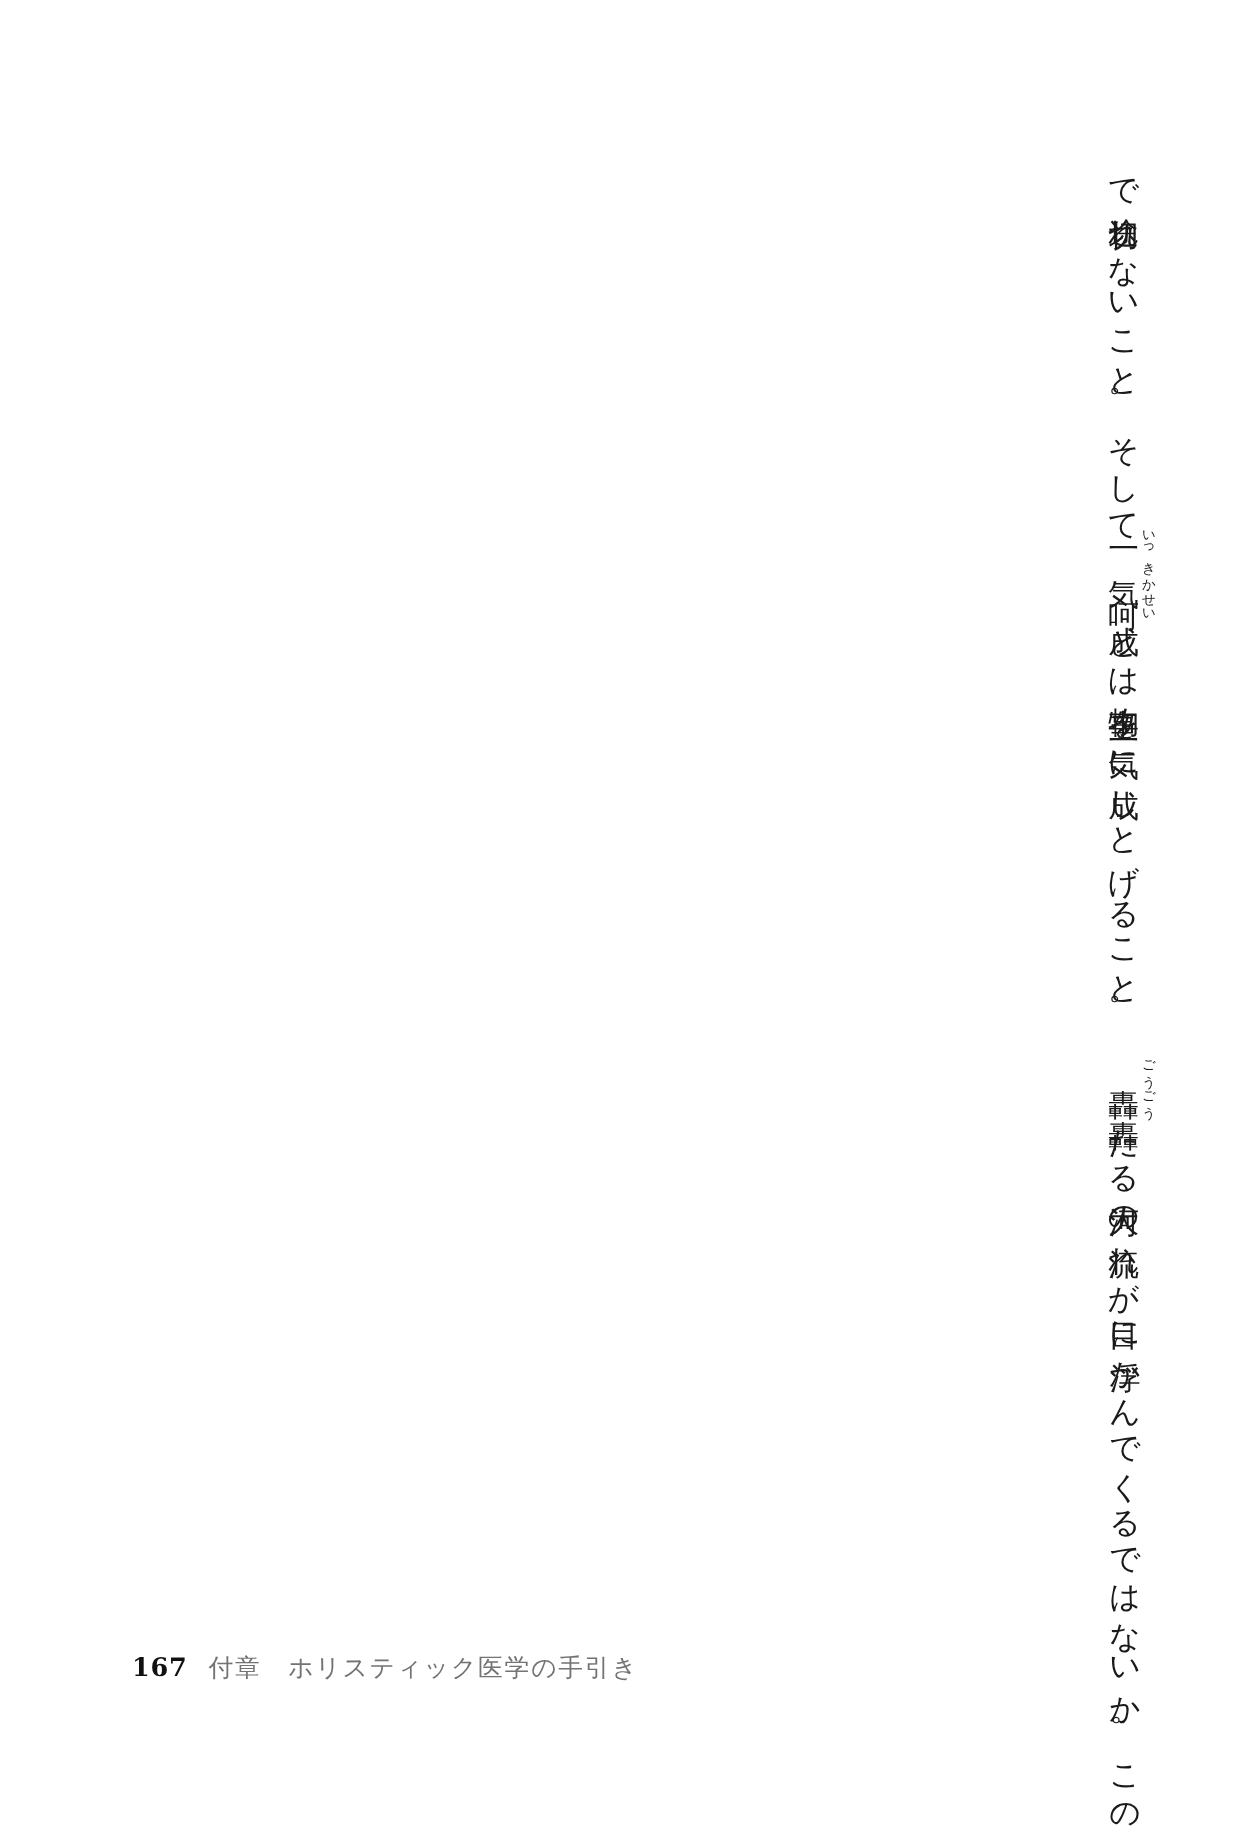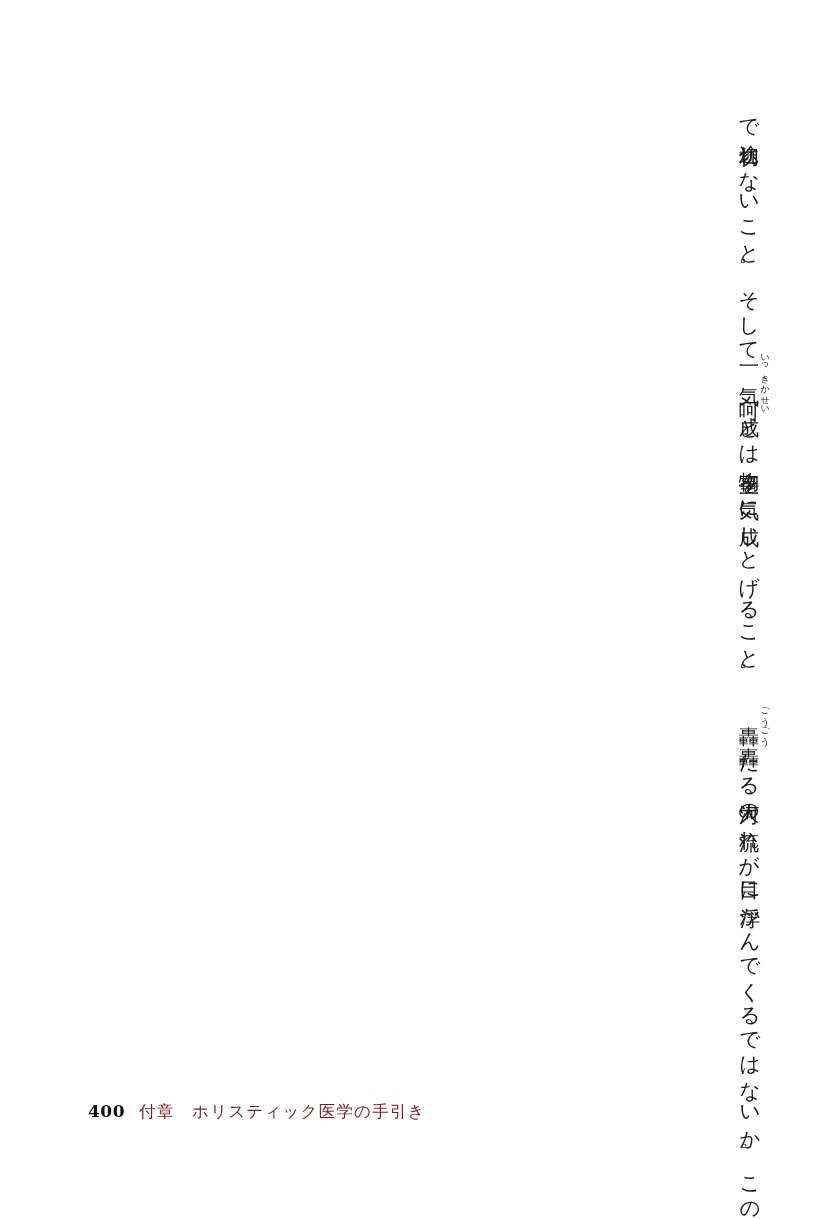--- a/index.html
+++ b/index.html
@@ -70,36 +70,36 @@
   }
   .folio {
     font-size: 17px;
     font-weight: bold;
     letter-spacing: 0.5px;
     color: #111;
   }
   .running-head {
     font-size: 16.5px;
     letter-spacing: 1.2px;
-    color: #7f1d1d;
+    color: #737373;
   }
 </style>
 </head>
 <body>
 
 <div class="page">
 
   <div class="text-block">
 
     <div class="line">で途切れないこと。そして<ruby>一気呵成<rt>いっきかせい</rt></ruby>とは物事を一気に成しとげること。　<ruby>轟轟<rt>ごうごう</rt></ruby>たる大河の流れが目</div>
 
     <div class="line">に浮かんでくるではないか。</div>
 
     <div class="line"><span class="indent"></span>この大河の流れのダイナミズムに身をまかせていると、フランスの哲学者、Ｈ・ベルクソンの</div>
 
   </div>
 
   <div class="footer">
-    <span class="folio">400</span>
+    <span class="folio">167</span>
     <span class="running-head">付章　ホリスティック医学の手引き</span>
   </div>
 
 </div>
 
 </body></html>

